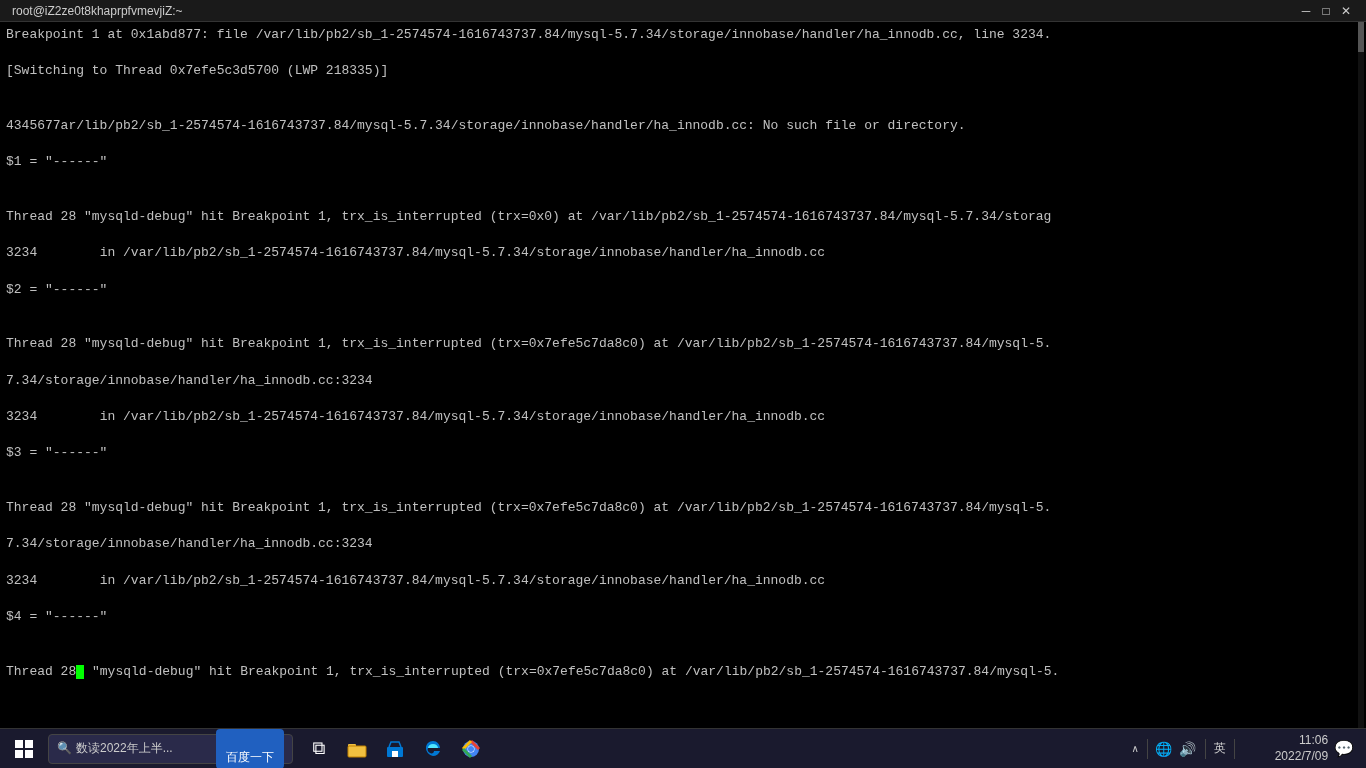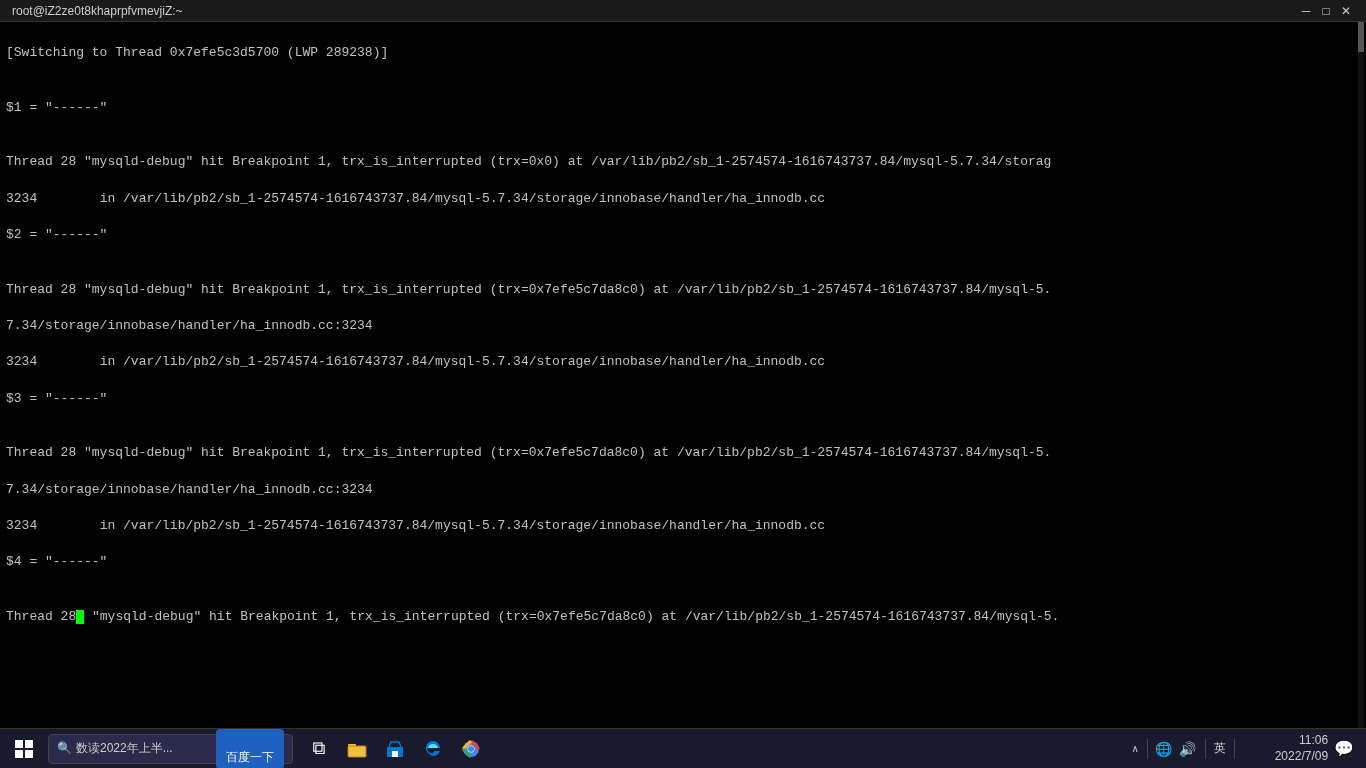--- a/index.html
+++ b/index.html
@@ -213,23 +213,24 @@
 
 <div id="titlebar">
   <span id="titlebar-title">root@iZ2ze0t8khaprpfvmevjiZ:~</span>
   <div id="titlebar-controls">
     <div class="title-btn minimize">─</div>
     <div class="title-btn maximize">□</div>
     <div class="title-btn close">✕</div>
   </div>
 </div>
 
-<div id="terminal">
-<span class="line">[Switching to Thread 0x7efe5c3d5700 (LWP 289238)]</span>
-<span class="line"></span>
+<div id="terminal"><span class="line">Breakpoint 1 at 0x1abd877: file /var/lib/pb2/sb_1-2574574-1616743737.84/mysql-5.7.34/storage/innobase/handler/ha_innodb.cc, line 3234.</span>
+<span class="line">[Switching to Thread 0x7efe5c3d5700 (LWP 218335)]</span>
+<span class="line"></span>
+<span class="line">4345677ar/lib/pb2/sb_1-2574574-1616743737.84/mysql-5.7.34/storage/innobase/handler/ha_innodb.cc: No such file or directory.</span>
 <span class="line">$1 = "------"</span>
 <span class="line"></span>
 <span class="line">Thread 28 "mysqld-debug" hit Breakpoint 1, trx_is_interrupted (trx=0x0) at /var/lib/pb2/sb_1-2574574-1616743737.84/mysql-5.7.34/storag</span>
 <span class="line">3234	    in /var/lib/pb2/sb_1-2574574-1616743737.84/mysql-5.7.34/storage/innobase/handler/ha_innodb.cc</span>
 <span class="line">$2 = "------"</span>
 <span class="line"></span>
 <span class="line">Thread 28 "mysqld-debug" hit Breakpoint 1, trx_is_interrupted (trx=0x7efe5c7da8c0) at /var/lib/pb2/sb_1-2574574-1616743737.84/mysql-5.</span>
 <span class="line">7.34/storage/innobase/handler/ha_innodb.cc:3234</span>
 <span class="line">3234	    in /var/lib/pb2/sb_1-2574574-1616743737.84/mysql-5.7.34/storage/innobase/handler/ha_innodb.cc</span>
 <span class="line">$3 = "------"</span>

